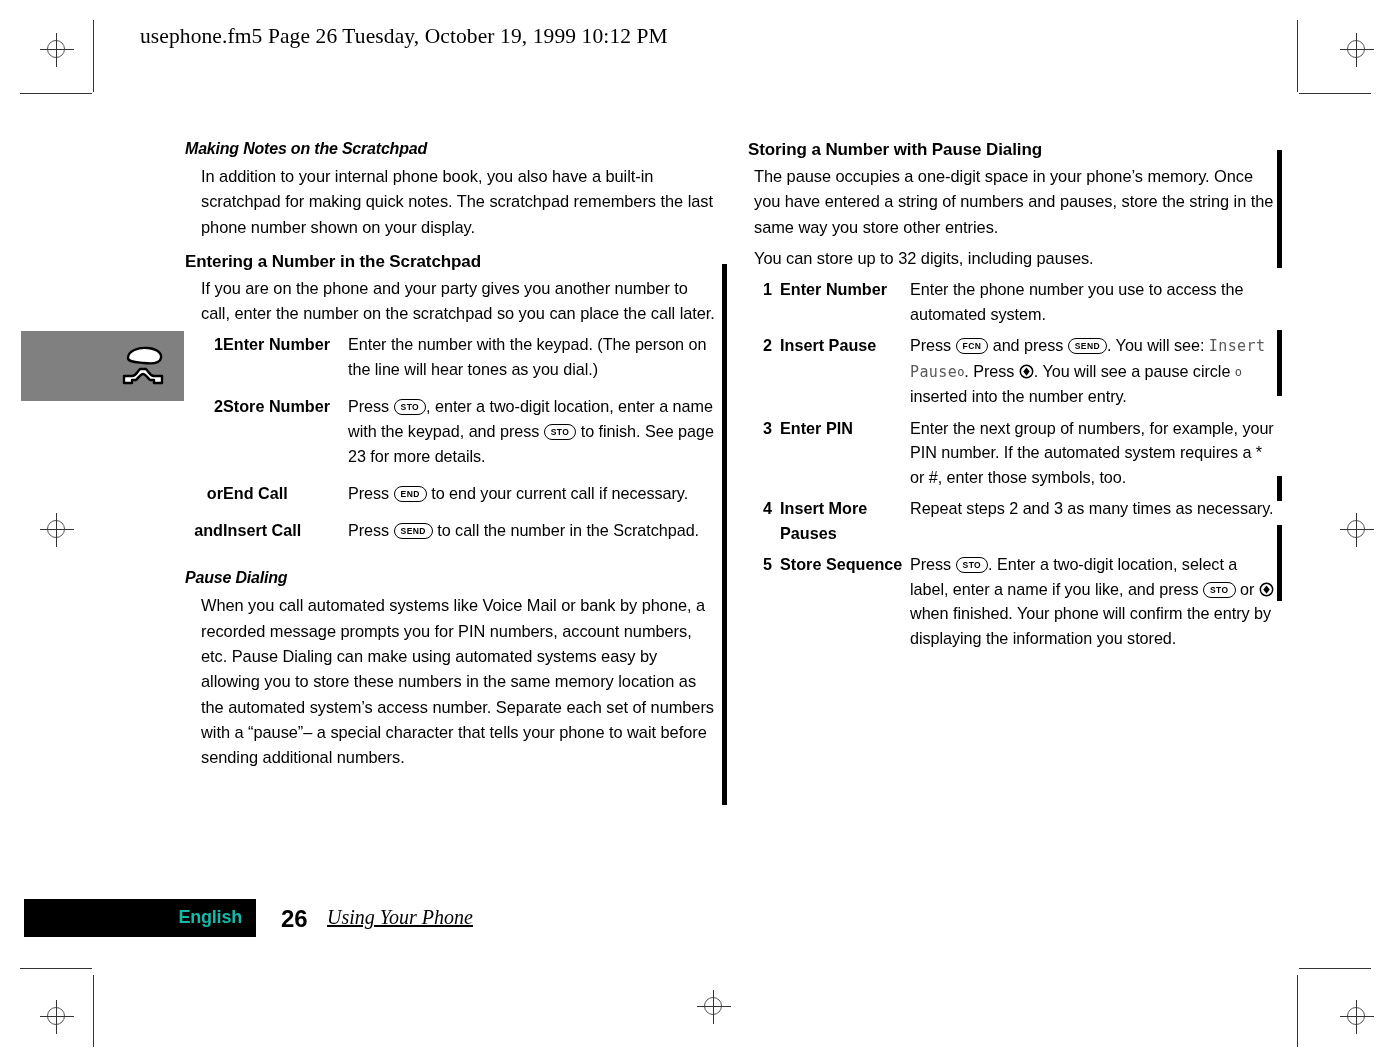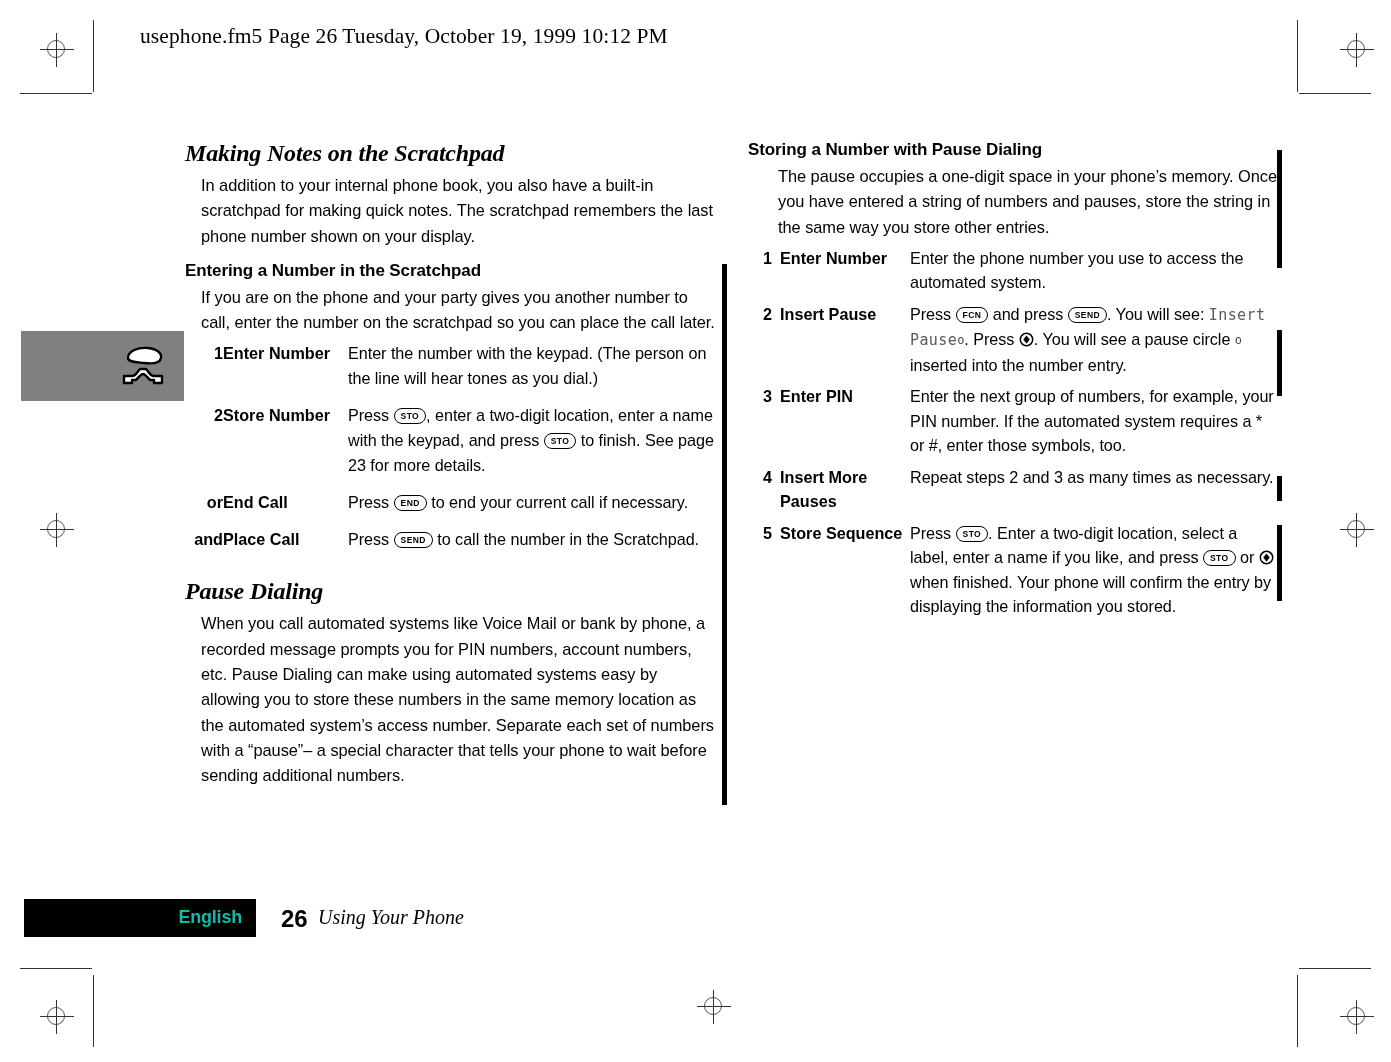--- a/index.html
+++ b/index.html
@@ -71,42 +71,41 @@
 
   .col {
     position: absolute;
     top: 140px;
   }
   .col-left  { left: 185px; width: 535px; }
   .col-right { left: 748px; width: 530px; }
 
   h1.sec-title {
     margin: 0 0 6px 0;
-    font-size: 24px;
+    font-size: 16px;
     font-weight: bold;
     font-style: italic;
     letter-spacing: -0.2px;
-    font-family: Liberation Serif, serif;
   }
   h2.sub-title {
     margin: 12px 0 4px 0;
     font-size: 17px;
     font-weight: bold;
     letter-spacing: -0.1px;
   }
   h2.sub-title.first { margin-top: 0; }
 
   p.body {
     margin: 0 0 2px 0;
     padding-left: 16px;
     font-size: 16.4px;
     line-height: 25.3px;
     letter-spacing: -0.05px;
   }
-  .col-right p.body { padding-left: 6px; margin-left: 24px; }
+  .col-right p.body { padding-left: 6px; }
 
   
   table.steps {
     border-collapse: collapse;
     margin-top: 6px;
     width: 100%;
   }
   table.steps td {
     vertical-align: top;
     padding: 0 0 8px 0;
@@ -219,25 +218,26 @@
   }
   .footer-page {
     position: absolute;
     left: 281px;
     top: 905px;
     font-size: 24px;
     font-weight: bold;
   }
   .footer-chapter {
     position: absolute;
-    left: 318px;
+    left: 327px;
     top: 906px;
     font-family: "Liberation Serif", serif;
     font-style: italic;
     font-size: 20px;
+    text-decoration: underline;
   }
 </style>
 </head>
 <body>
 
 <div class="page">
 
   <div class="reg-mark" style="left:40px; top:33px;">
     <div class="circ"></div>
       <div class="vb"></div>
@@ -319,32 +319,33 @@
             <td class="step-name">Store Number</td>
             <td class="step-desc">Press <span class="key">STO</span>, enter a two-digit location, enter a name with the keypad, and press <span class="key">STO</span> to finish. See page 23 for more details.</td>
           </tr>
           <tr>
             <td class="step-num">or</td>
             <td class="step-name">End Call</td>
             <td class="step-desc">Press <span class="key">END</span> to end your current call if necessary.</td>
           </tr>
           <tr>
             <td class="step-num">and</td>
-            <td class="step-name">Place Call</td>
+            <td class="step-name">Insert Call</td>
             <td class="step-desc">Press <span class="key">SEND</span> to call the number in the Scratchpad.</td>
           </tr>
         </tbody>
     </table>
     <h1 class="sec-title" style="margin-top:14px;">Pause Dialing</h1>
     <p class="body">When you call automated systems like Voice Mail or bank by phone, a recorded message prompts you for PIN numbers, account numbers, etc. Pause Dialing can make using automated systems easy by allowing you to store these numbers in the same memory location as the automated system’s access number. Separate each set of numbers with a “pause”– a special character that tells your phone to wait before sending additional numbers.</p>
   </div>
 
   <div class="col col-right">
     <h2 class="sub-title first">Storing a Number with Pause Dialing</h2>
     <p class="body">The pause occupies a one-digit space in your phone’s memory. Once you have entered a string of numbers and pauses, store the string in the same way you store other entries.</p>
+    <p class="body" style="margin-top:6px;">You can store up to 32 digits, including pauses.</p>
     <table class="steps">
       <tbody>
           <tr>
             <td class="step-num">1</td>
             <td class="step-name">Enter Number</td>
             <td class="step-desc">Enter the phone number you use to access the automated system.</td>
           </tr>
           <tr>
             <td class="step-num">2</td>
             <td class="step-name">Insert Pause</td>

